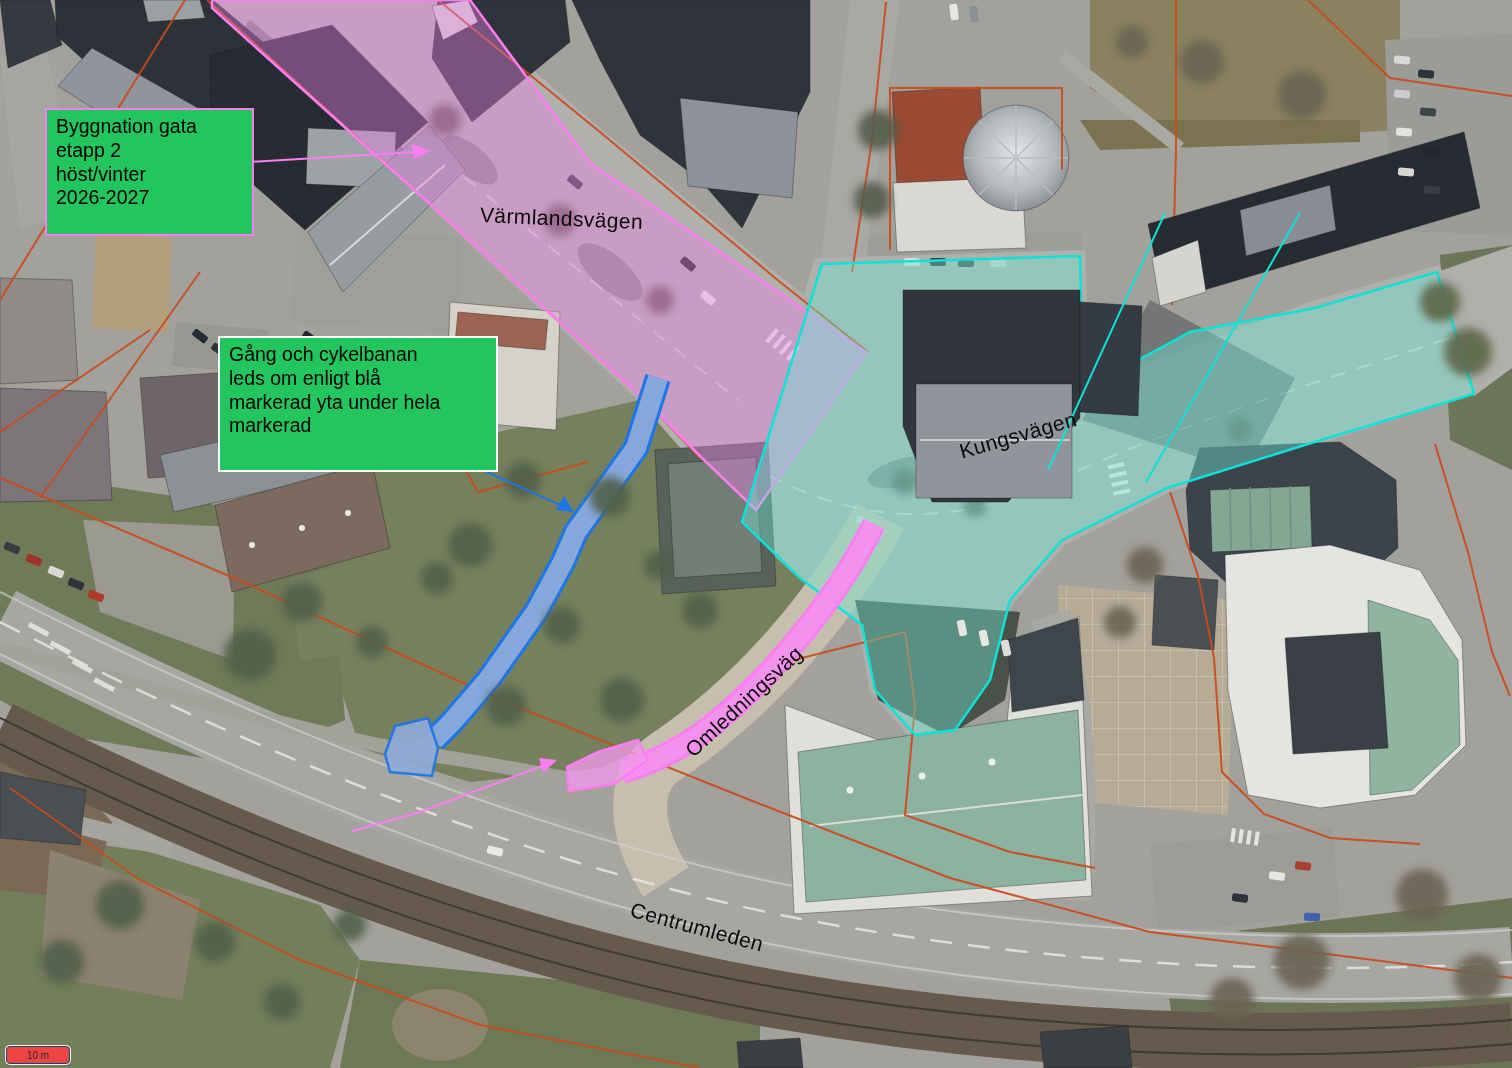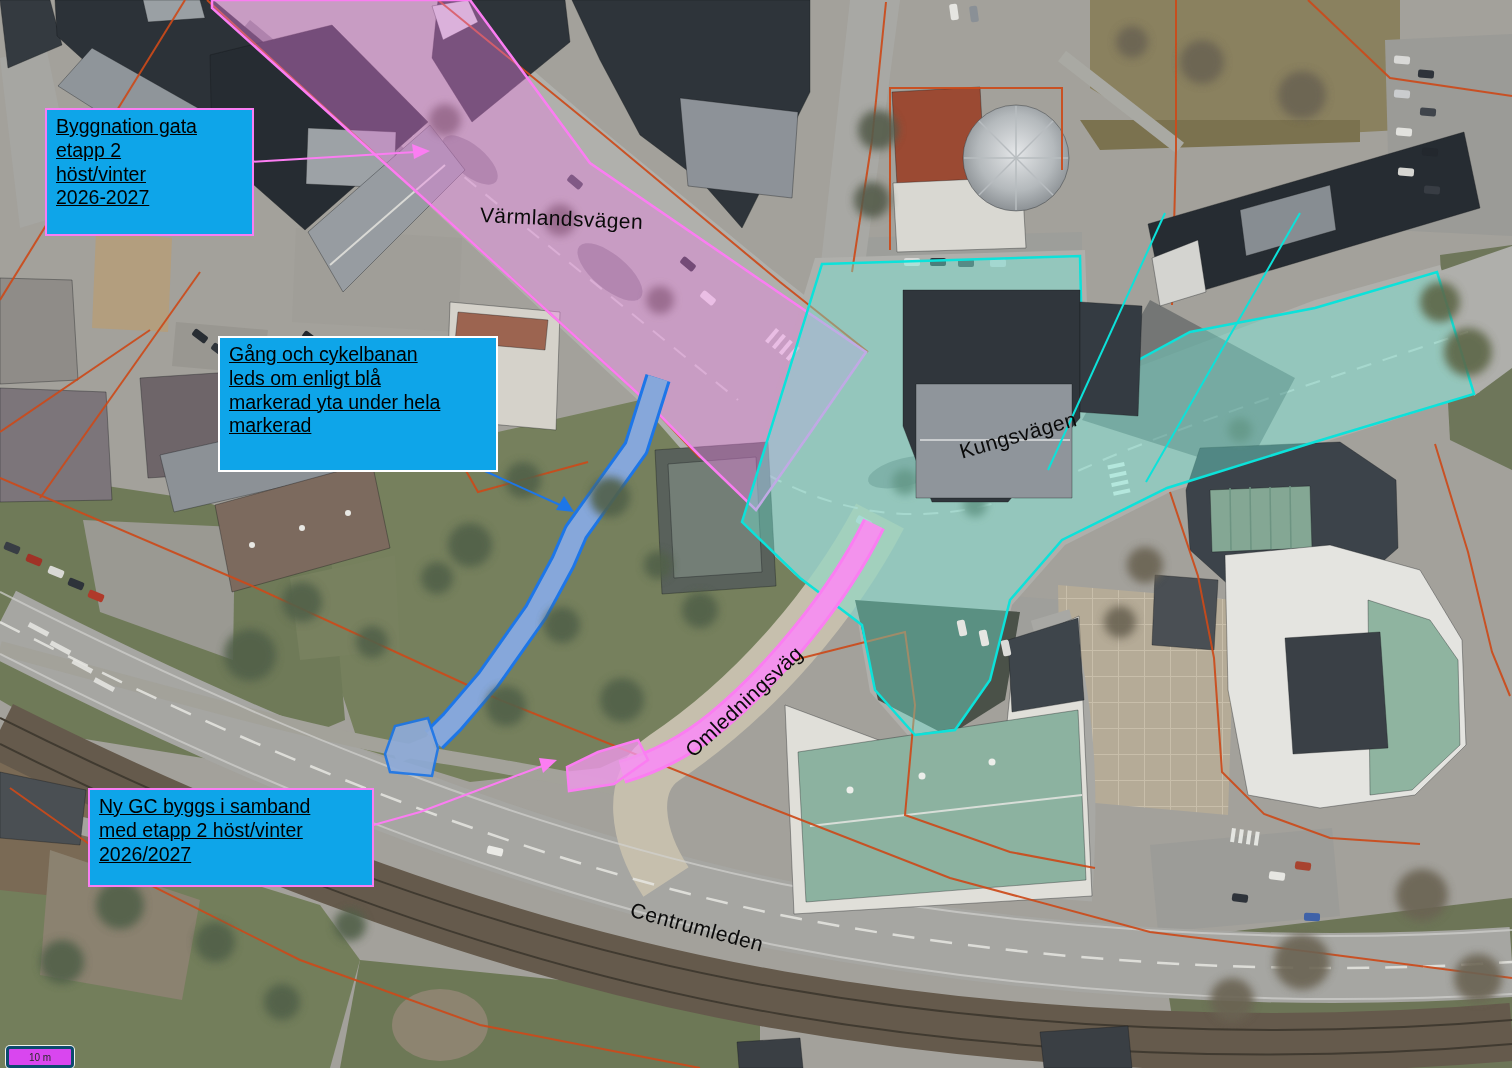--- a/index.html
+++ b/index.html
@@ -2,31 +2,31 @@
 <html><head>
 <meta charset="utf-8">
 <style>
   html,body{margin:0;padding:0;background:#222;}
   #stage{
     position:relative;width:1512px;height:1068px;overflow:hidden;
     font-family:"Liberation Sans",sans-serif;background:#a19f99;
   }
   #stage svg{position:absolute;left:0;top:0;}
   .ann{
-    position:absolute;background:#0ea5e9;border:2px solid #f97ef3;
+    position:absolute;background:#22c55e;border:2px solid #f97ef3;
     color:#000;font-size:19.5px;line-height:1.22;padding:5px 9px;
-    white-space:nowrap;z-index:30;text-decoration:underline;
+    white-space:nowrap;z-index:30;
   }
   .road-label{
     position:absolute;color:#0a0a0a;font-size:21px;letter-spacing:.4px;
     white-space:nowrap;z-index:20;transform-origin:0 50%;
   }
   #scalebar{
     position:absolute;left:6px;top:1046px;width:62px;height:16px;
-    background:#d946ef;border:3px solid #0c4a6e;border-radius:4px;
+    background:#ef4444;border:1px solid #0c4a6e;border-radius:4px;
     box-shadow:0 0 0 1px #f2f2ee;color:#2a2a2a;font-size:10px;
     display:flex;align-items:center;justify-content:center;z-index:40;
   }
 </style>
 </head>
 <body>
 
 <div id="stage">
 
 <svg width="1512" height="1068" viewBox="0 0 1512 1068">
@@ -361,29 +361,24 @@
 </div>
 
 <div class="ann" style="left: 218px; top: 336px; width: 258px; height: 122px; border-color: rgb(255, 255, 255);">
   <div>Gång och cykelbanan</div>
   <div>leds om enligt blå</div>
   <div>markerad yta under hela</div>
   <div>markerad</div>
 </div>
 
 
-<div class="ann" style="left: 88px; top: 788px; width: 264px; height: 85px; border-color: rgb(249, 126, 243);">
-  <div>Ny GC byggs i samband</div>
-  <div>med etapp 2 höst/vinter</div>
-  <div>2026/2027</div>
+
+<div class="road-label" style="left:480px;top:203px;transform:rotate(2.5deg);">Värmlandsvägen</div>
+
+<div class="road-label" style="left:960px;top:440px;transform:rotate(-16deg);">Kungsvägen</div>
+
+<div class="road-label" style="left:697px;top:738px;transform:rotate(-43deg);transform-origin:0 100%;">Omledningsväg</div>
+
+<div class="road-label" style="left:634px;top:898px;transform:rotate(15deg);transform-origin:0 0;">Centrumleden</div>
+
+<div id="scalebar">10 m</div>
+
 </div>
 
-<div class="road-label" style="left:480px;top:203px;transform:rotate(2.5deg);">Värmlandsvägen</div>
-
-<div class="road-label" style="left:960px;top:440px;transform:rotate(-16deg);">Kungsvägen</div>
-
-<div class="road-label" style="left:697px;top:738px;transform:rotate(-43deg);transform-origin:0 100%;">Omledningsväg</div>
-
-<div class="road-label" style="left:634px;top:898px;transform:rotate(15deg);transform-origin:0 0;">Centrumleden</div>
-
-<div id="scalebar">10 m</div>
-
-</div>
-
 </body></html>

